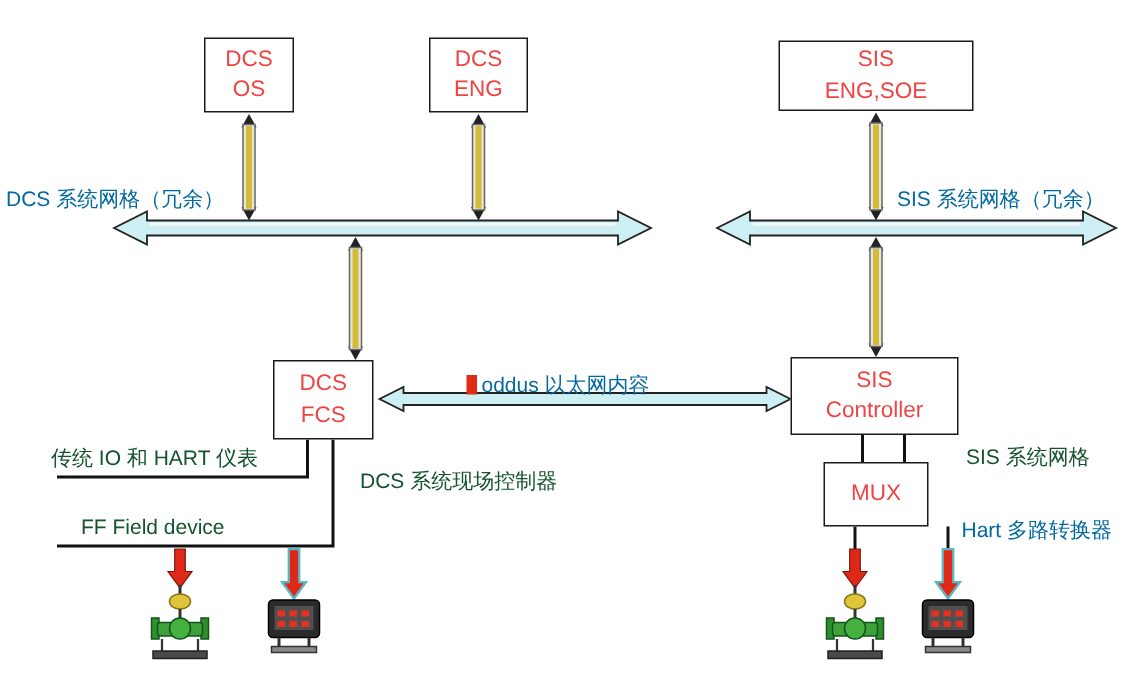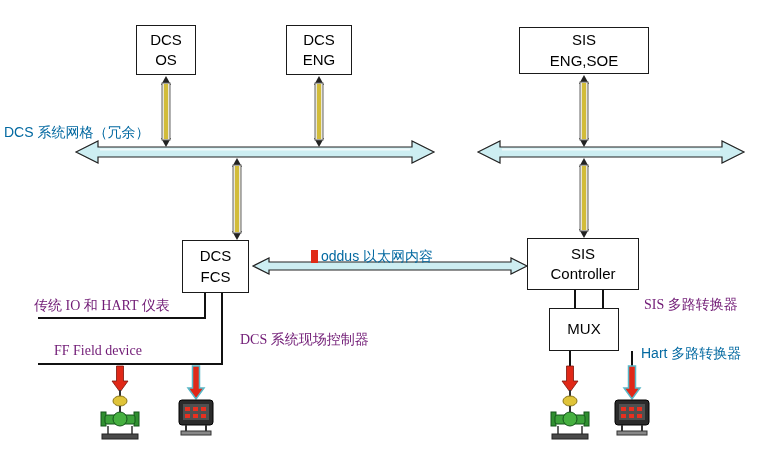--- a/index.html
+++ b/index.html
@@ -4,43 +4,43 @@
 <style>
   * { margin:0; padding:0; box-sizing:border-box; }
   html,body { background:#ffffff; font-family:"Liberation Sans", sans-serif; }
   #stage { position:relative; width:761px; height:464px; background:#ffffff; overflow:hidden; }
   #stage > svg { position:absolute; left:0; top:0; z-index:1; }
   .box {
     position:absolute; z-index:2;
     background:#ffffff; border:1.6px solid #1a1a1a;
     display:flex; align-items:center; justify-content:center;
     text-align:center; white-space:pre-line;
-    font-size:15px; color:#000000; line-height:1.35;
+    font-size:15px; color:#ef4444; line-height:1.35;
   }
   .lbl { position:absolute; z-index:3; font-size:14px; white-space:nowrap; }
   .red  { color:#0369a1; }
-  .blue { color:#701a75;font-family:Liberation Serif, serif; }
+  .blue { color:#14532d; }
   .bullet {
     display:inline-block; width:7px; height:13px;
     background:#e02b16; margin-right:3px; vertical-align:-2px;
   }
   
   #box-dcs-os        { left:136px; top:25px;  width:60px;  height:50px; }
   #box-dcs-eng       { left:286px; top:25px;  width:66px;  height:50px; }
   #box-sis-eng-soe   { left:519px; top:27px;  width:130px; height:47px; }
   #box-dcs-fcs       { left:182px; top:240px; width:67px;  height:53px; }
   #box-sis-controller{ left:527px; top:238px; width:112px; height:52px; }
   #box-mux           { left:549px; top:308px; width:70px;  height:43px; }
   
   #lbl-dcs-network   { left:4px;   top:124px; }
   #lbl-sis-network   { left:598px; top:124px; }
   #lbl-ethernet      { left:311px; top:232px;margin-top:16px; }
   #lbl-traditional-io{ left:34px;  top:297px; }
   #lbl-ff-field      { left:54px;  top:343px; }
-  #lbl-dcs-field-ctrl{ left:240px; top:331px; }
+  #lbl-dcs-field-ctrl{ left:240px; top:312px; }
   #lbl-sis-sys-ctrl  { left:644px; top:296px; }
   #lbl-hart-mux      { left:641px; top:345px; }
 </style>
 </head>
 <body>
 
 <div id="stage">
 
   <svg width="761" height="464" viewBox="0 0 761 464">
 
@@ -178,22 +178,23 @@
 ENG</div>
   <div class="box" id="box-sis-eng-soe">SIS
 ENG,SOE</div>
   <div class="box" id="box-dcs-fcs">DCS
 FCS</div>
   <div class="box" id="box-sis-controller">SIS
 Controller</div>
   <div class="box" id="box-mux">MUX</div>
 
   <div class="lbl red" id="lbl-dcs-network">DCS 系统网格（冗余）</div>
+  <div class="lbl red" id="lbl-sis-network">SIS 系统网格（冗余）</div>
   <div class="lbl red" id="lbl-ethernet">
     <span class="bullet"></span><span>oddus 以太网内容</span>
   </div>
   <div class="lbl blue" id="lbl-traditional-io">传统 IO 和 HART 仪表</div>
   <div class="lbl blue" id="lbl-ff-field">FF Field device</div>
   <div class="lbl blue" id="lbl-dcs-field-ctrl">DCS 系统现场控制器</div>
-  <div class="lbl blue" id="lbl-sis-sys-ctrl">SIS 多路转换器</div>
+  <div class="lbl blue" id="lbl-sis-sys-ctrl">SIS 系统网格</div>
   <div class="lbl red" id="lbl-hart-mux">Hart 多路转换器</div>
 
 </div>
 
 </body></html>

